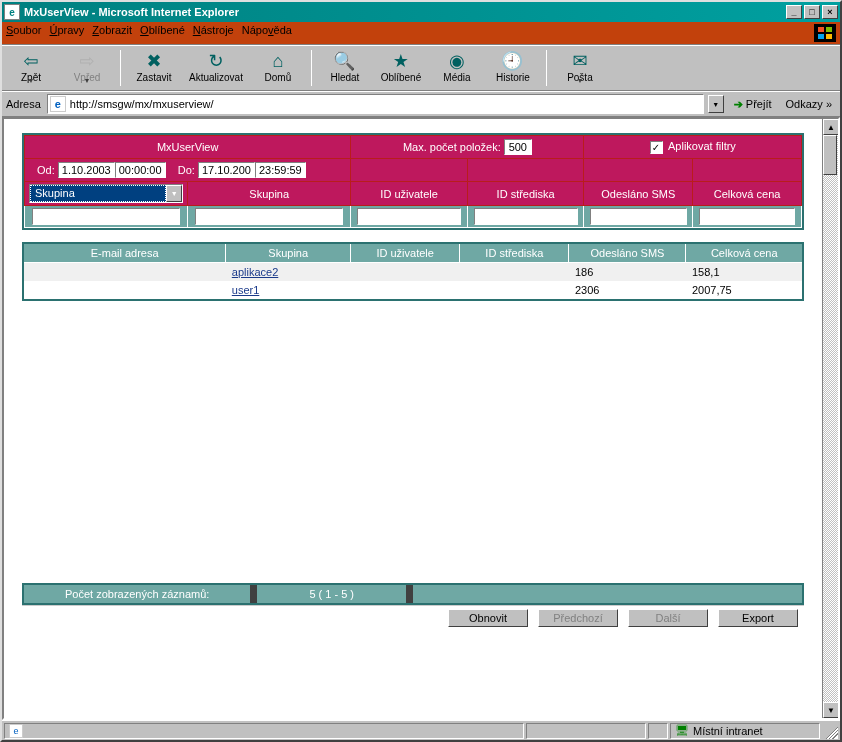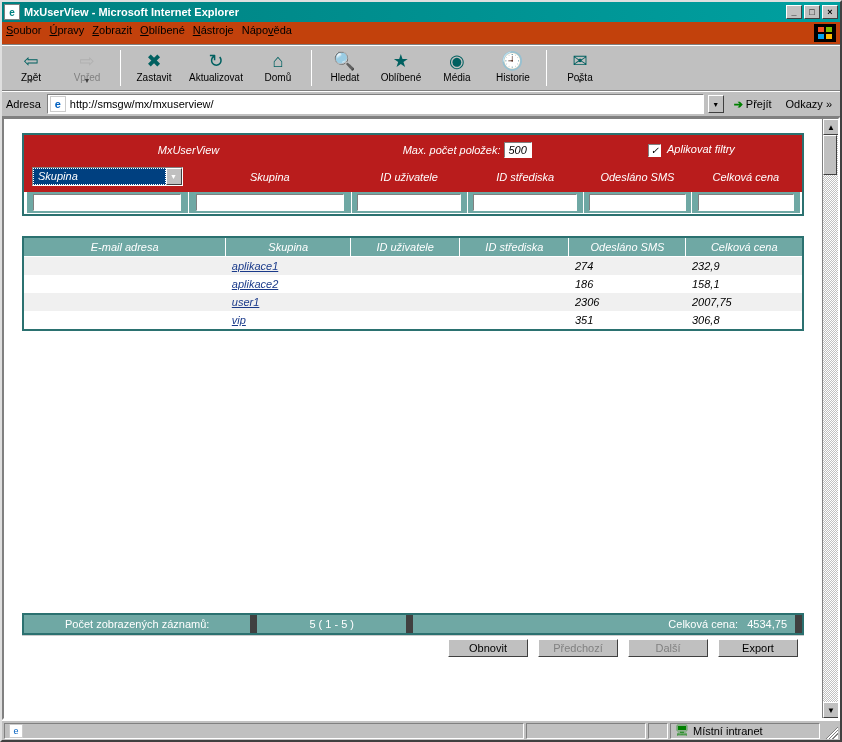--- a/index.html
+++ b/index.html
@@ -157,27 +157,26 @@
 }
 
 .page {
   padding: 14px 18px;
 }
 .panel {
   border: 2px solid #2b7170;
 }
 .panel table { width:100%; border-collapse: collapse; }
 .hdr-row td {
-  background:#b91c1c;
+  background:#be185d;
   color:#fff;
   text-align:center;
   padding:3px 4px;
-  border:4px solid #b91c1c;
-  font-size:11px;
-  font-style:italic;
+  border:1px solid #b91c1c;
+  font-size:11px;
 }
 .filter-row td {
   background:#6fa8a4;
   border:1px solid #fff;
   padding:2px 3px;
   text-align:center;
 }
 .filter-row input.fbox {
   width:95%;
   border:1px solid; border-color:#808080 #fff #fff #808080;
@@ -216,21 +215,21 @@
   border:1px solid; border-color:#fff #404040 #404040 #fff;
   display:flex; align-items:center; justify-content:center; font-size:7px;
 }
 .chk {
   display:inline-block; width:13px; height:13px; background:#fff;
   border:1px solid; border-color:#808080 #fff #fff #808080;
   color:#000; font-size:10px; line-height:11px; text-align:center;
   vertical-align:middle; margin-right:3px;
 }
 
-.data-table { width:100%; border-collapse:collapse; margin-top:20px; border:2px solid #2b7170;font-style:italic;}
+.data-table { width:100%; border-collapse:collapse; margin-top:12px; border:2px solid #2b7170;}
 .data-table th {
   background:#6fa8a4; color:#fff; font-weight:normal;
   border:1px solid #fff; padding:3px 4px; font-size:11px;
 }
 .data-table td {
   padding:3px 6px; font-size:11px; color:#000;
 }
 .data-table tr:nth-child(odd) td { background:#f0f0f0; }
 .data-table tr:nth-child(even) td { background:#fff; }
 .data-table a { color:#1a3a8a; text-decoration:underline; }
@@ -394,20 +393,33 @@
                 <tr class="hdr-row">
               <td colspan="2" style="width:42%">MxUserView</td>
               <td colspan="2" style="width:30%">
                 <span>Max. počet položek:</span>
                 <span class="date-box" style="min-width:28px;display:inline-block;text-align:center">500</span>
               </td>
               <td colspan="2" style="width:28%">
                 <span class="chk">✓</span>
                 <span>Aplikovat filtry</span>
               </td>
+            </tr>
+            <tr class="hdr-row">
+              <td colspan="2" style="text-align:left;padding-left:12px">
+                <span>Od:</span>
+                <span class="date-box">1.10.2003</span><span class="date-box">00:00:00</span>
+                &nbsp;&nbsp;
+                <span>Do:</span>
+                <span class="date-box">17.10.200</span><span class="date-box">23:59:59</span>
+              </td>
+              <td></td>
+              <td></td>
+              <td></td>
+              <td></td>
             </tr>
             <tr class="hdr-row">
               <td style="padding:2px 4px">
                 <div class="dropdown">
                   <span class="dd-text">Skupina</span>
                   <span class="dd-btn">▼</span>
                 </div>
               </td>
               <td>Skupina</td>
               <td>ID uživatele</td>
@@ -434,62 +446,42 @@
               <th style="width:16%">Skupina</th>
               <th style="width:14%">ID uživatele</th>
               <th style="width:14%">ID střediska</th>
               <th style="width:15%">Odesláno SMS</th>
               <th style="width:15%">Celková cena</th>
             </tr>
           </thead>
           <tbody id="rows-body">
               <tr>
                 <td></td>
-                <td><a href="#">aplikace1</a></td>
-                <td></td>
-                <td></td>
-                <td>274</td>
-                <td>232,9</td>
-              </tr>
-              <tr>
-                <td></td>
                 <td><a href="#">aplikace2</a></td>
                 <td></td>
                 <td></td>
                 <td>186</td>
                 <td>158,1</td>
               </tr>
               <tr>
                 <td></td>
                 <td><a href="#">user1</a></td>
                 <td></td>
                 <td></td>
                 <td>2306</td>
                 <td>2007,75</td>
               </tr>
-              <tr>
-                <td></td>
-                <td><a href="#">vip</a></td>
-                <td></td>
-                <td></td>
-                <td>351</td>
-                <td>306,8</td>
-              </tr>
             </tbody>
         </table>
 
         <div style="height:280px"></div>
 
         <div class="footer-bar">
           <div style="width:30%">Počet zobrazených záznamů:</div>
           <div style="width:20%">5 ( 1 - 5 )</div>
-          <div class="flex" style="text-align:right">
-            <span>Celková cena:</span>&nbsp;&nbsp;
-            <span>4534,75</span>
-          </div>
         </div>
 
         <div class="btn-bar">
           <button class="win-button">Obnovit</button>
           <button class="win-button disabled">Předchozí</button>
           <button class="win-button disabled">Další</button>
           <button class="win-button">Export</button>
         </div>
 
       </div>

